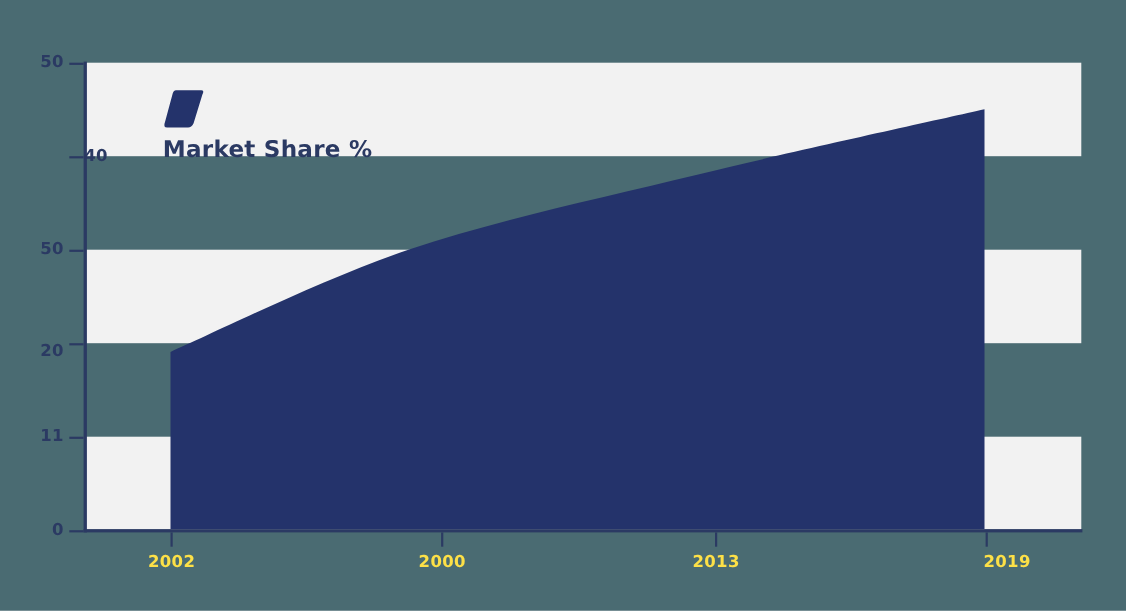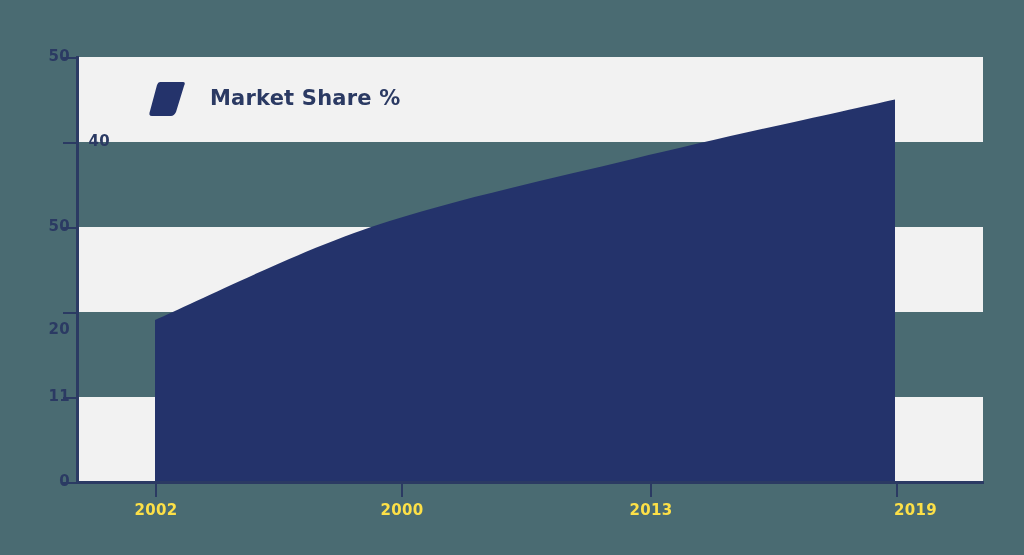--- a/index.html
+++ b/index.html
@@ -62,21 +62,20 @@
     font-size: 15px;
     font-weight: bold;
     letter-spacing: 0.3px;
     line-height: 1;
   }
   .y-tick-label-wrap {
     position: absolute;
     left: 0;
     width: 58px;
     height: 16px;
-    padding-left: 12px;
   }
   .x-tick-label {
     position: absolute;
     top: 503px;
     color: #fde047;
     font-size: 15px;
     font-weight: bold;
     letter-spacing: 0.3px;
     text-align: center;
     width: 80px;
@@ -89,22 +88,22 @@
     top: 0;
     width: 1024px;
     height: 555px;
   }
   
   #legend {
     position: absolute;
     left: 148px;
     top: 79px;
     display: flex;
-    align-items: center;
-    gap: 24px;
+    gap: 7px;
+    flex-direction: column;
   }
   #legend-swatch {
     width: 38px;
     height: 38px;
   }
   #legend-label {
     color: #2b3a63;
     font-size: 21px;
     font-weight: bold;
     letter-spacing: 0.2px;
@@ -136,21 +135,21 @@
   <div class="y-tick-label-wrap" style="top:134px;margin-left:40px;">
     <div class="y-tick-label">40</div>
   </div>
 
   <div class="y-tick-mark" style="top:227px;"></div>
   <div class="y-tick-label-wrap" style="top:219px;">
     <div class="y-tick-label">50</div>
   </div>
 
   <div class="y-tick-mark" style="top:312px;"></div>
-  <div class="y-tick-label-wrap" style="top:322px;">
+  <div class="y-tick-label-wrap" style="top:312px;">
     <div class="y-tick-label">20</div>
   </div>
 
   <div class="y-tick-mark" style="top:397px;"></div>
   <div class="y-tick-label-wrap" style="top:389px;">
     <div class="y-tick-label">11</div>
   </div>
 
   <div class="y-tick-mark" style="top:482px;"></div>
   <div class="y-tick-label-wrap" style="top:474px;">

